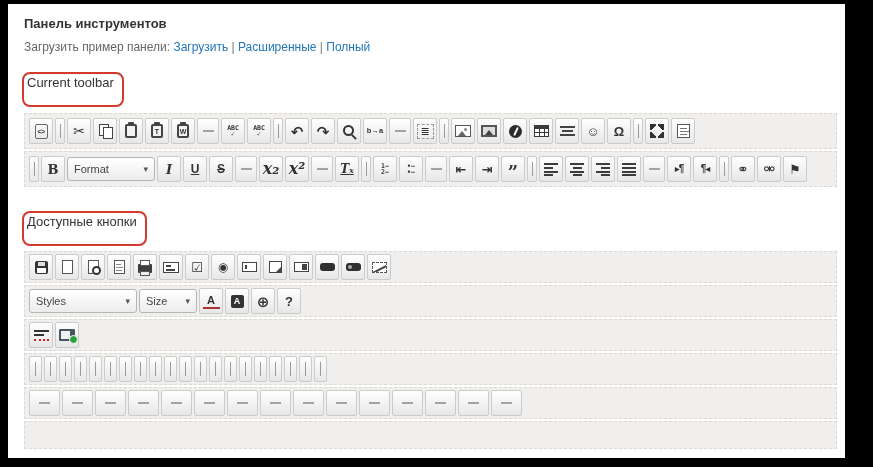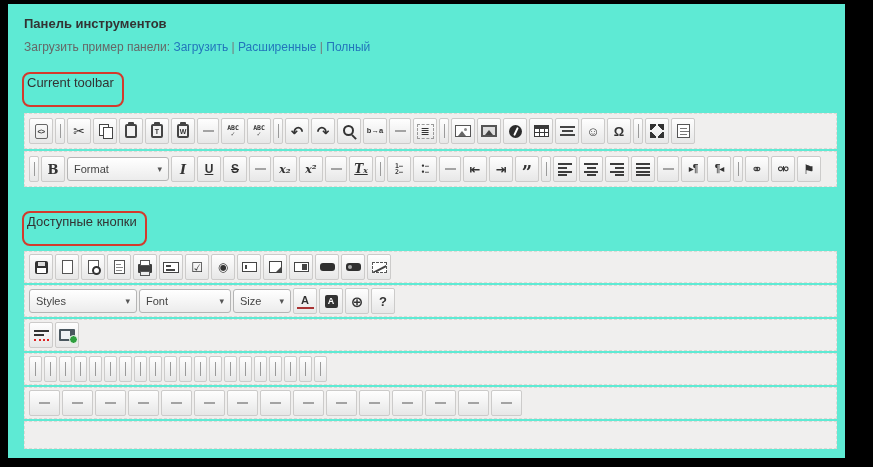--- a/index.html
+++ b/index.html
@@ -1,17 +1,17 @@
 <!DOCTYPE html>
 <html style="--link: #2276bb; --annotation: #d33a2c;"><head>
 <meta charset="utf-8">
 <style>
   html,body{margin:0;padding:0;width:873px;height:467px;overflow:hidden;background:#000;
     font-family:"Liberation Sans","DejaVu Sans",sans-serif;}
-  .page{position:absolute;left:8px;top:4px;right:28px;bottom:9px;background:#5eead4;}
+  .page{position:absolute;left:8px;top:4px;right:28px;bottom:9px;background:#ffffff;}
 
   .page-title{margin:12px 0 0 16px;font-size:13px;font-weight:bold;color:#333;}
   .subtitle{margin:9px 0 0 16px;font-size:12px;color:#666;}
   .lnk{color:var(--link,#2276bb);cursor:pointer;text-decoration:none;}
   .pipe{color:#777;}
 
   .tag{display:inline-block;margin:18px 0 0 14px;font-size:13px;color:#333;
     border:2px solid var(--annotation,#d33a2c);border-radius:8px;padding:1px 8px 15px 3px;}
   .tag.av{margin-top:22px;}
 
@@ -31,21 +31,21 @@
   .sep::after{content:"";width:1px;height:14px;background:#9a9a9a;}
   .dashbtn{min-width:22px;width:22px;}
   .dashbtn::after{content:"";width:11px;height:2px;background:#a3a3a3;}
   #available-buttons .sep{width:13px;min-width:13px;}
   #available-buttons .dashbtn{width:31px;min-width:31px;}
 
   .combo{height:24px;justify-content:space-between;padding:0 6px;
     background:linear-gradient(#fff,#ececec);border:1px solid #b5b5b5;border-radius:3px;}
   .combo::after{content:"▾";font-size:9px;color:#555;margin-left:5px;}
   .combo-label{font-size:11px;color:#444;}
-  .combo-format{width:102px;}.combo-styles{width:108px;}.combo-font{width:92px;}.combo-size{width:58px;}
+  .combo-format{width:88px;}.combo-styles{width:108px;}.combo-font{width:92px;}.combo-size{width:58px;}
 
   .ic{display:inline-flex;align-items:center;justify-content:center;width:17px;height:17px;
     font-size:13px;line-height:1;color:#333;position:relative;box-sizing:border-box;}
   .pre2{white-space:pre;font-size:6.5px;line-height:6.5px;font-weight:bold;text-align:left;
     font-family:"DejaVu Sans Mono",monospace;}
 
   .i-source{width:13px;height:15px;border:1px solid #666;border-radius:2px;font-size:7px;font-weight:bold;letter-spacing:-0.5px;}
   .i-cut{font-size:14px;}
   .i-copy{width:15px;}
   .i-copy::before,.i-copy::after{content:"";position:absolute;width:8px;height:10px;border:1px solid #444;background:#fff;}
@@ -81,21 +81,21 @@
       linear-gradient(45deg,#333 5px,transparent 5px),linear-gradient(315deg,#333 5px,transparent 5px);
     background-position:left top,right top,left bottom,right bottom;}
   .i-show-blocks{width:13px;height:14px;border:1px solid #555;background-color:#fff;background-repeat:no-repeat;
     background-image:linear-gradient(#777,#777),linear-gradient(#777,#777),linear-gradient(#777,#777);
     background-size:7px 1px,9px 1px,7px 1px;background-position:2px 3px,2px 6px,2px 9px;}
 
   .i-bold{font-size:13px;font-weight:bold;font-family:"DejaVu Serif","Liberation Serif",serif;}
   .i-italic{font-size:13px;font-weight:bold;font-style:italic;font-family:"DejaVu Serif","Liberation Serif",serif;}
   .i-underline{font-size:12px;font-weight:bold;text-decoration:underline;}
   .i-strike{font-size:12px;font-weight:bold;text-decoration:line-through;}
-  .i-subscript,.i-superscript{font-size:11px;font-weight:bold;font-style:italic;font-family:"DejaVu Serif",serif;text-align:center;}
+  .i-subscript,.i-superscript{font-size:16px;font-weight:bold;font-style:italic;font-family:"DejaVu Serif",serif;text-align:center;}
   .i-remove-format{font-size:12px;font-weight:bold;font-style:italic;text-decoration:underline;font-family:"DejaVu Serif",serif;}
   .i-outdent,.i-indent{font-size:13px;font-weight:bold;}
   .i-blockquote{font-family:"DejaVu Serif","Liberation Serif",serif;font-size:18px;font-weight:bold;
     align-items:flex-start;padding-top:3px;overflow:hidden;}
   .i-justify-left,.i-justify-center,.i-justify-right,.i-justify-block{width:14px;height:13px;background-repeat:no-repeat;
     background-image:linear-gradient(#3c3c3c,#3c3c3c),linear-gradient(#3c3c3c,#3c3c3c),linear-gradient(#3c3c3c,#3c3c3c),linear-gradient(#3c3c3c,#3c3c3c);}
   .i-justify-left{background-size:14px 2px,9px 2px,14px 2px,9px 2px;background-position:0 0,0 4px,0 8px,0 11px;}
   .i-justify-center{background-size:14px 2px,9px 2px,14px 2px,9px 2px;background-position:50% 0,50% 4px,50% 8px,50% 11px;}
   .i-justify-right{background-size:14px 2px,9px 2px,14px 2px,9px 2px;background-position:right 0,right 4px,right 8px,right 11px;}
   .i-justify-block{background-size:14px 2px,14px 2px,14px 2px,14px 2px;background-position:0 0,0 4px,0 8px,0 11px;}
@@ -353,23 +353,20 @@
           <span class="ic i-image-button"></span>
         </div>
         <div class="btn">
           <span class="ic i-hidden-field"></span>
         </div>
       </div>
       <div class="band">
         <div class="btn combo combo-styles">
           <span class="combo-label">Styles</span>
         </div>
-        <div class="btn combo combo-font">
-          <span class="combo-label">Font</span>
-        </div>
         <div class="btn combo combo-size">
           <span class="combo-label">Size</span>
         </div>
         <div class="btn">
           <span class="ic i-text-color">A</span>
         </div>
         <div class="btn">
           <span class="ic i-bg-color">A</span>
         </div>
         <div class="btn">

